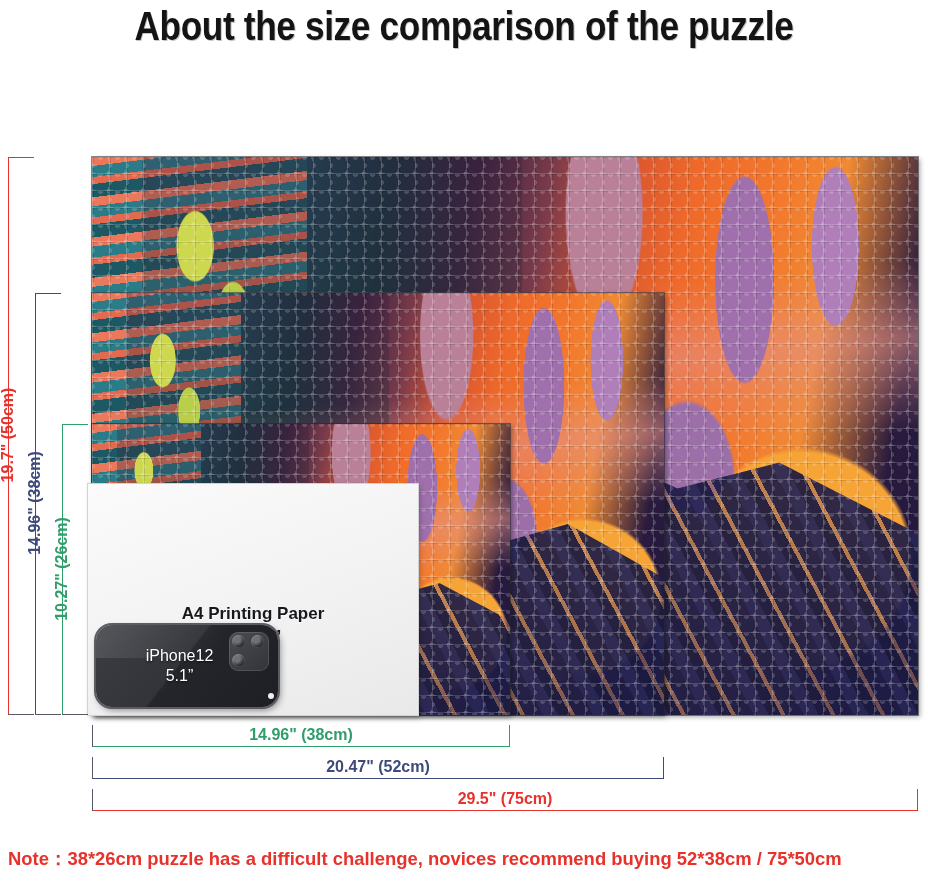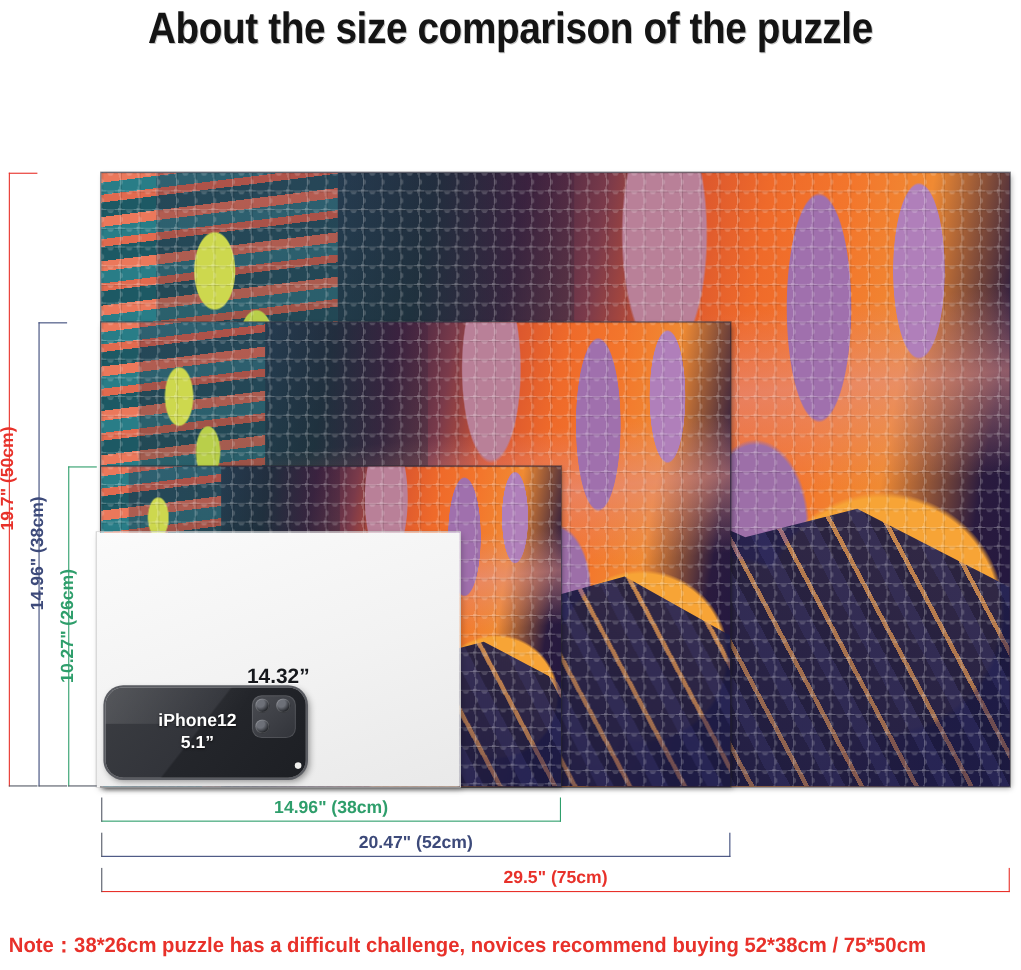--- a/index.html
+++ b/index.html
@@ -154,21 +154,21 @@
   }
   #phone .lens.a{left:3px;  top:3px;}
   #phone .lens.b{left:22px; top:3px;}
   #phone .lens.c{left:3px;  top:22px;}
   #phone .flash{
     position:absolute; right:4px; bottom:8px; width:6px; height:6px;
     border-radius:50%; background:#f0f0ee;
   }
   #phone .lbl{
     position:absolute; left:4px; right:19px; top:26%;
-    text-align:center; color:#ffffff; font-weight:bold;
+    text-align:center; color:#ffffff; font-weight:normal;
     font-size:16px; line-height:1.2;
     text-shadow:0 1px 2px rgba(0,0,0,.75);
   }
 
   
   .vbr{position:absolute;}
   .vbr .stem{position:absolute; left:0; top:0; bottom:0; width:0;
              border-left-width:1.6px; border-left-style:solid;}
   .vbr .tick{position:absolute; left:0; width:26px; height:0;
              border-top-width:1.6px; border-top-style:solid;}
@@ -234,20 +234,21 @@
     <div class="rocks"></div>
     <div class="foliage"></div>
     <div class="buildings"></div>
     <div class="pieces2"></div>
     <div class="pieces"></div>
   </div>
 </div>
 
 <div id="a4" style="left:88px; top:484px; width:330px; height:231px;">
   <div class="lbl">
+    <div class="l1">A4 Printing Paper</div>
     <div class="l2">14.32”</div>
   </div>
 </div>
 
 <div id="phone" style="left:96px; top:625px; width:182px; height:82px;">
   <div class="glint"></div>
   <div class="cam">
     <div class="lens a"></div>
     <div class="lens b"></div>
     <div class="lens c"></div>

